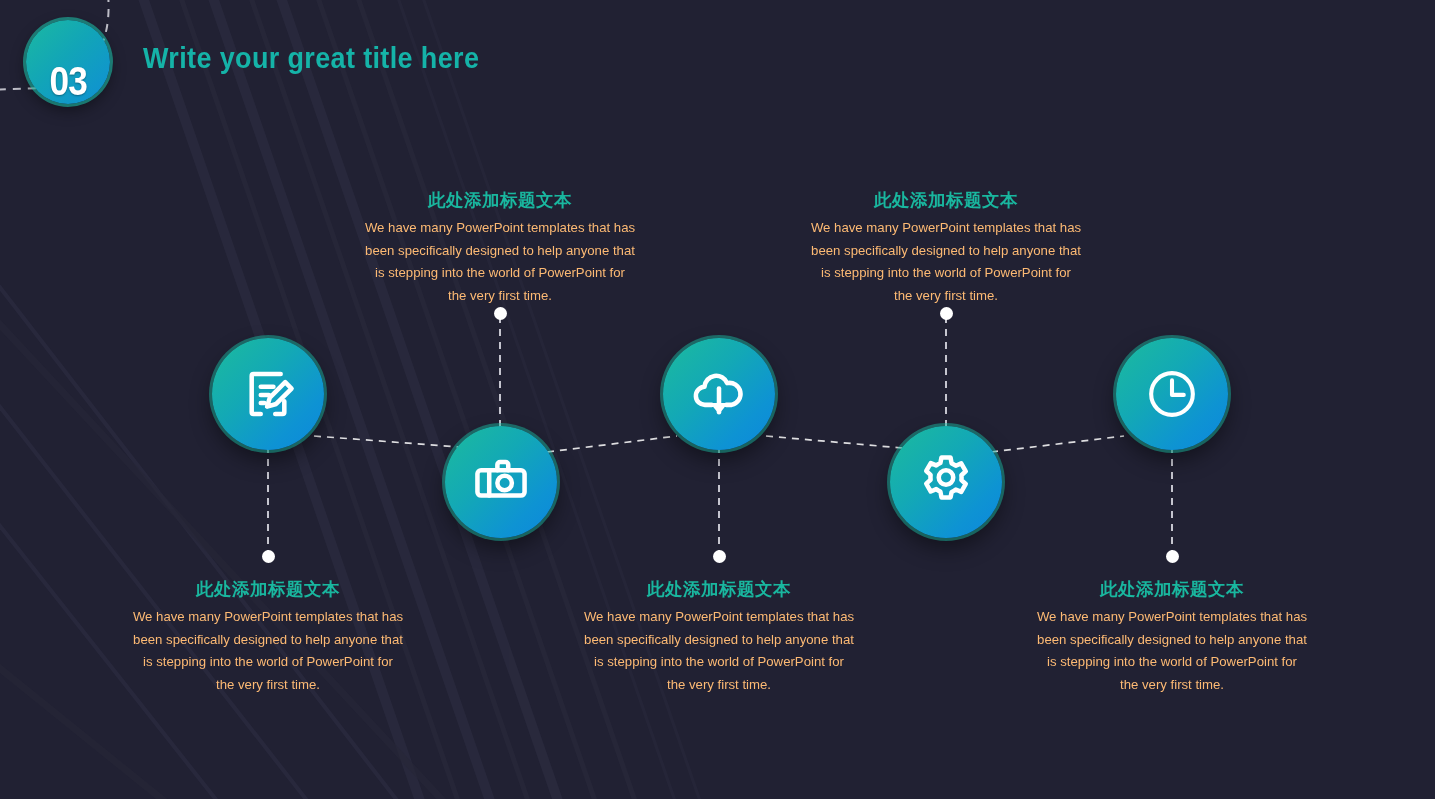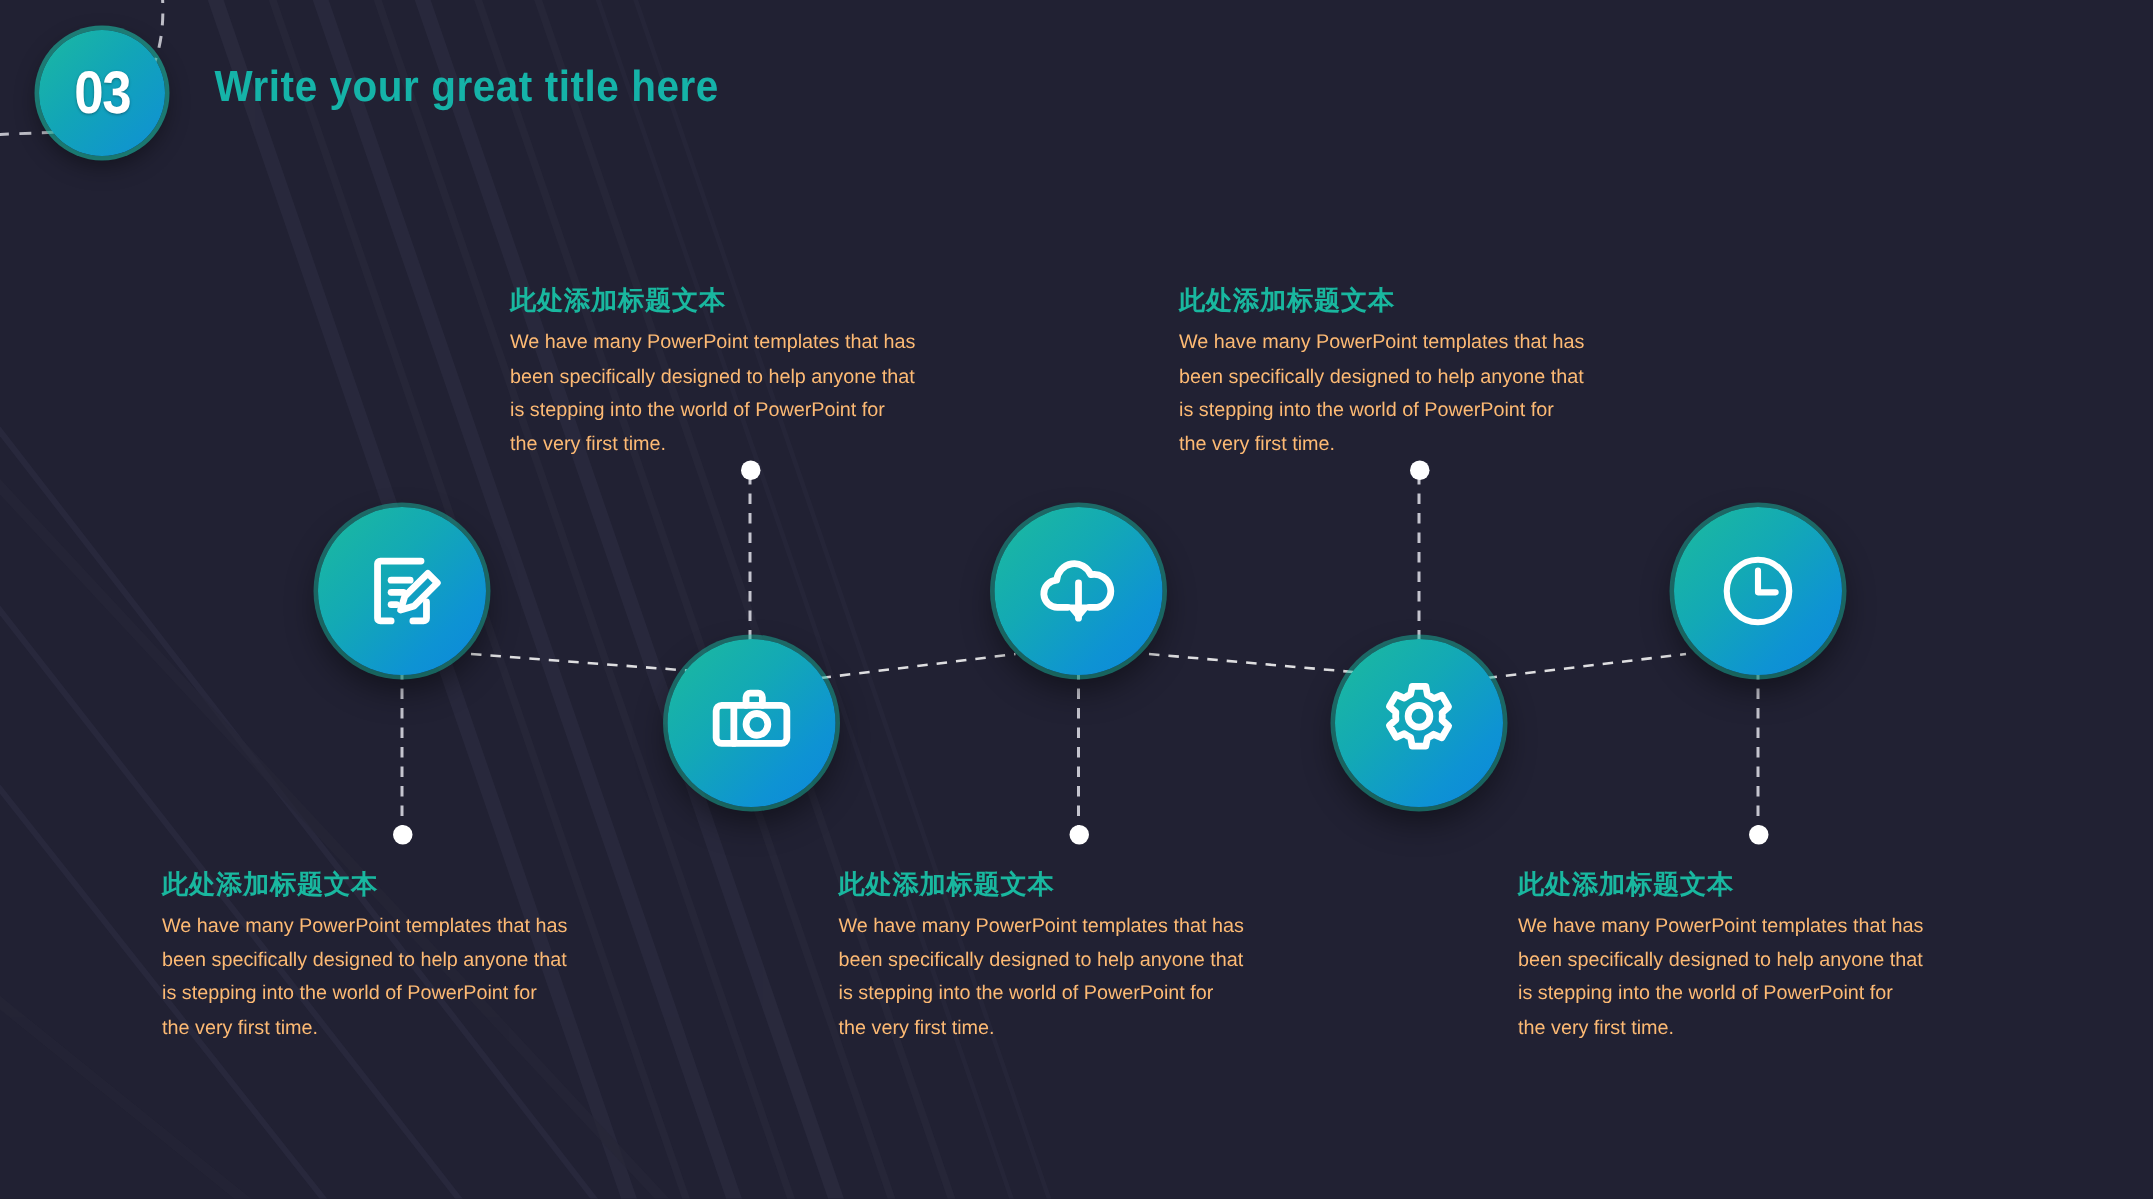--- a/index.html
+++ b/index.html
@@ -21,21 +21,21 @@
   
   #header { position:absolute; left:0; top:0; width:100%; height:130px; z-index:5; }
 
   #step-badge {
     position:absolute;
     left:26px; top:20px;
     width:84px; height:84px;
     border-radius:50%;
     background:linear-gradient(135deg,#1bb9a1 0%,#12a5b7 45%,#0f8fd6 100%);
     box-shadow:0 0 0 3px rgba(30,200,175,.55), 0 6px 16px rgba(0,0,0,.45);
-    display:flex; align-items:center; justify-content:center;
+    display:flex; align-items:flex-end; justify-content:center;
   }
   #step-badge-number {
     color:#ffffff;
     font-family:"Liberation Sans Narrow","Liberation Sans",sans-serif;
     font-weight:bold;
     font-size:40px;
     letter-spacing:-1px;
     transform:scaleX(.88);
     text-shadow:0 1px 2px rgba(0,0,0,.35);
   }
@@ -60,21 +60,21 @@
     position:absolute;
     border-radius:50%;
     background:linear-gradient(135deg,#1cbb9d 0%,#13a9b5 40%,#0e93d3 75%,#0c87dd 100%);
     box-shadow:0 0 0 3px rgba(26,196,168,.45), 0 10px 22px rgba(0,0,0,.45);
     display:flex; align-items:center; justify-content:center;
     z-index:4;
   }
   .node svg { display:block; }
 
   
-  .text-block { position:absolute; z-index:3; text-align:left; }
+  .text-block { position:absolute; z-index:3; text-align:center; }
   .block-heading {
     color:#19b79f;
     font-size:17.5px;
     font-weight:bold;
     line-height:1.25;
     margin-bottom:5px;
     letter-spacing:.5px;
   }
   .block-body {
     color:#fdba74;

